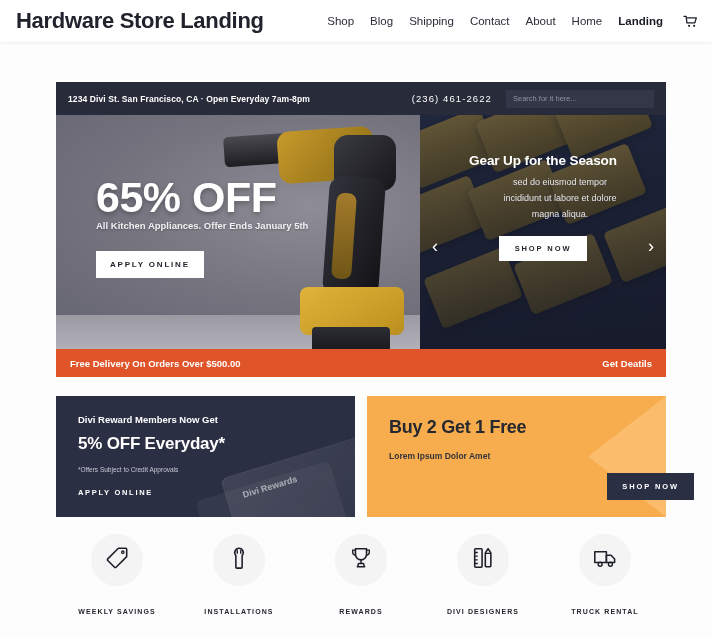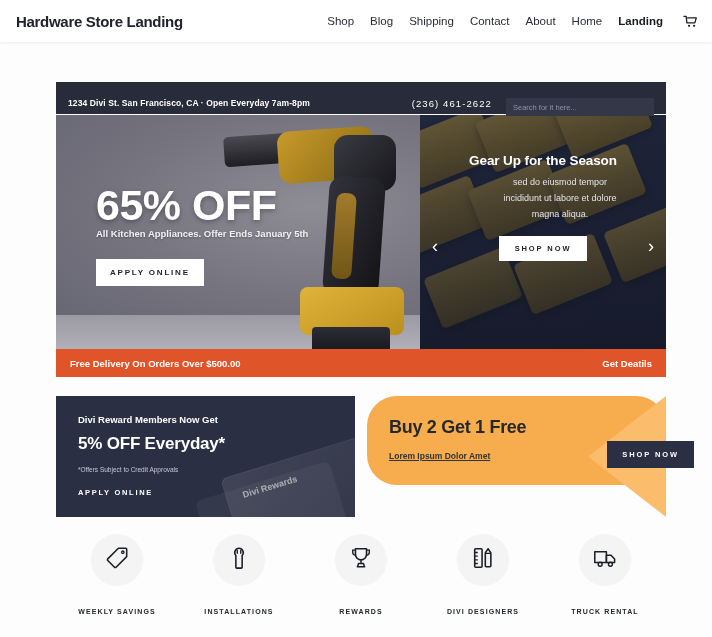--- a/index.html
+++ b/index.html
@@ -14,40 +14,40 @@
   
   .header {
     position: absolute; top: 0; left: 0; width: 712px; height: 42px;
     background: #ffffff;
     display: flex; align-items: center;
     padding: 0 14px 0 16px;
     box-shadow: 0 1px 3px rgba(0,0,0,0.07);
     z-index: 5;
   }
   .brand {
-    font-size: 15px; font-weight: bold; color: #20222c;
+    font-size: 22px; font-weight: bold; color: #20222c;
     letter-spacing: -0.3px; white-space: nowrap;
   }
   .nav { margin-left: auto; display: flex; align-items: center; gap: 16px; }
   .nav-item {
     font-size: 11.5px; color: #2b2d38; white-space: nowrap; cursor: pointer;
   }
   .nav-item.active { font-weight: bold; color: #1a1c24; }
   .cart-icon { display: flex; align-items: center; margin-left: 4px; cursor: pointer; }
 
   
   .hero {
     position: absolute; left: 56px; top: 82px;
     width: 610px; height: 295px;
     overflow: hidden;
   }
   .hero-topbar {
-    position: absolute; top: 0; left: 0; width: 610px; height: 24px;
+    position: absolute; top: 0; left: 0; width: 610px; height: 33px;
     background: #282b3a;
-    display: flex; padding: 16px 12px;
+    display: flex; align-items: center; padding: 4px 12px;
     z-index: 3;
   }
   .hero-address {
     font-size: 8.5px; font-weight: bold; color: #ffffff; letter-spacing: 0.1px;
   }
   .hero-phone {
     margin-left: auto; font-size: 9.5px; font-weight: normal; color: #ffffff;
     letter-spacing: 1.1px; margin-right: 14px;
   }
   .hero-search {
@@ -109,21 +109,21 @@
     background: #d8d8de; border-radius: 2px;
   }
 
   .hero-copy { position: absolute; left: 40px; top: 48px; z-index: 2; }
   .kicker {
     font-size: 19px; font-weight: bold; color: #ffffff; letter-spacing: 0.2px;
     text-shadow: 0 1px 3px rgba(0,0,0,.28);
   }
   .bigoff {
     font-size: 43px; font-weight: bold; color: #ffffff; line-height: 1.05;
-    margin-top: 20px; letter-spacing: -0.5px;
+    margin-top: 12px; letter-spacing: -0.5px;
     text-shadow: 0 2px 5px rgba(0,0,0,.3);
   }
   .subcopy {
     font-size: 9.5px; font-weight: bold; color: #f2f2f5; 
     text-shadow: 0 1px 2px rgba(0,0,0,.3);
   }
   .btn-light {
     display: inline-block; margin-top: 20px;
     background: #ffffff; color: #23252f;
     font-size: 8px; font-weight: bold; letter-spacing: 1.8px;
@@ -218,29 +218,29 @@
     font-size: 9px; font-weight: bold; color: rgba(255,255,255,.55);
   }
   .rewards-card2 {
     position: absolute; right: 10px; bottom: -52px;
     width: 140px; height: 90px; border-radius: 7px;
     background: rgba(255,255,255,.05);
     transform: rotate(-17deg);
   }
 
   .card-orange {
-    position: relative; width: 299px; height: 89px; background: #f7ac4d;
-    overflow: visible; padding: 21px 0 0 22px; border-radius: 30px;
+    position: relative; width: 299px; height: 121px; background: #f7ac4d;
+    overflow: visible; padding: 21px 0 0 22px;
   }
   .card-orange .chev {
     position: absolute; right: 0; top: 0; width: 120px; height: 121px;
     overflow: hidden;
   }
   .card-orange .pc-title { font-size: 18px; font-weight: bold; color: #26282f; letter-spacing: -0.3px; }
-  .card-orange .pc-sub { font-size: 8.5px; font-weight: bold; color: #32343c; margin-top: 13px; text-decoration: underline; }
+  .card-orange .pc-sub { font-size: 8.5px; font-weight: bold; color: #32343c; margin-top: 13px; }
   .btn-dark {
     position: absolute; right: -28px; bottom: 17px;
     background: #2b2f43; color: #ffffff;
     font-size: 7.5px; font-weight: bold; letter-spacing: 1.9px;
     padding: 9px 15px; cursor: pointer;
   }
 
   
   .features {
     position: absolute; left: 56px; top: 534px; width: 610px; height: 90px;

